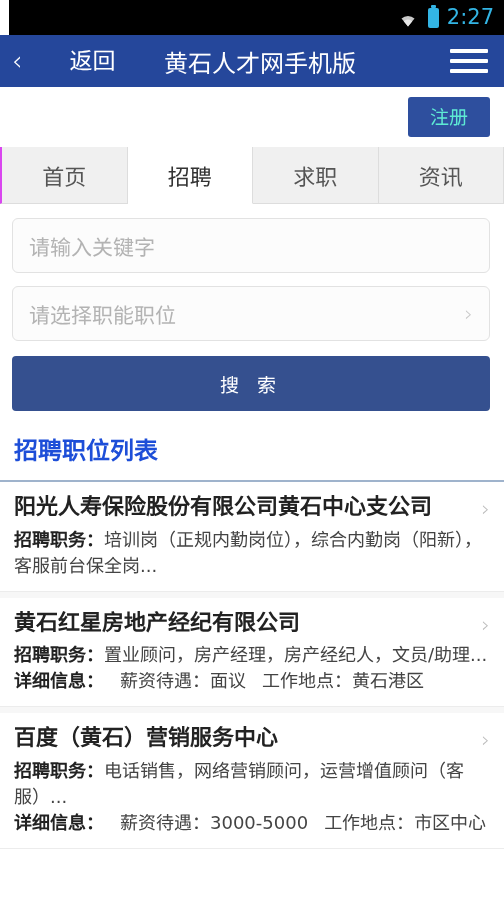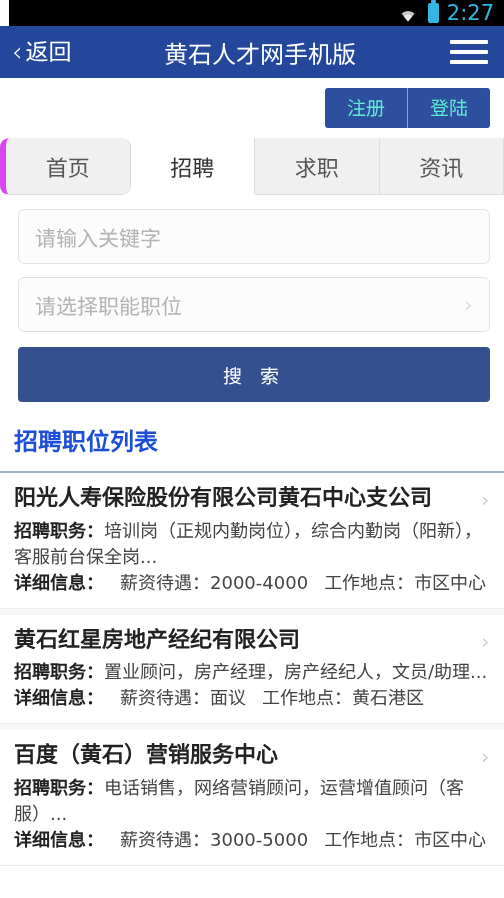--- a/index.html
+++ b/index.html
@@ -5,21 +5,21 @@
   * { margin:0; padding:0; box-sizing:border-box; }
   html, body {
     width:504px; height:898px;
     font-family:"DejaVu Sans","Liberation Sans",sans-serif;
     background:#ffffff;
     overflow:hidden;
   }
 
   
   .statusbar{
-    height:26px; background:#000000;
+    height:35px; background:#000000;
     display:flex; align-items:center; justify-content:flex-end;
     padding-right:10px; gap:8px;margin-left:9px;
   }
   .wifi-icon{ width:24px; height:18px; position:relative; display:block; }
   .battery-icon{ width:11px; height:20px; background:#33b5e5; border-radius:2px; position:relative; }
   .battery-icon::after{
     content:""; position:absolute; top:-3px; left:3px;
     width:5px; height:3px; background:#33b5e5; border-radius:1px;
   }
   .clock{ color:#33b5e5; font-size:21px; letter-spacing:0px; line-height:1; }
@@ -27,21 +27,21 @@
   
   .header{
     height:52px; background:#25479b;
     display:flex; align-items:center; position:relative;
   }
   .back-btn{
     display:flex; align-items:center; gap:3px;
     padding-left:12px; color:#ffffff; cursor:pointer;
   }
   .back-chevron{ font-size:26px; line-height:1; font-weight:300; }
-  .back-label{ font-size:23px; line-height:1; }
+  .back-label{ font-size:23px; line-height:1;margin-left:44px; }
   .header-title{
     position:absolute; left:16px; right:0; text-align:center;
     color:#ffffff; font-size:24px; pointer-events:none;
   }
   .menu-btn{
     margin-left:auto; margin-right:16px;
     width:38px; height:30px;
     display:flex; flex-direction:column; justify-content:space-between;
     padding:3px 0; cursor:pointer; z-index:2;
   }
@@ -64,25 +64,25 @@
 
   
   .tabs{ display:flex; height:57px; background:#ffffff; }
   .tab{
     flex:1; display:flex; align-items:center; justify-content:center;
     font-size:22px; color:#555555;
     background:#f0f0f0;
     border:1px solid #dddddd; border-top:none; border-left:none;
     cursor:pointer;
   }
-  .tab:first-child{ border-left:6px solid #d946ef;border-radius:9px; }
+  .tab:first-child{ border-left:2px solid #d946ef; }
   .tab.active{ background:#ffffff; color:#333333; border-bottom-color:#ffffff; }
 
   
-  .form-area{ padding:14px 14px 0 18px; background:#ffffff; }
+  .form-area{ padding:14px 14px 0 12px; background:#ffffff; }
   .field{
     height:55px; width:100%;
     border:1px solid #e2e2e2; border-radius:6px;
     background:#fcfcfc;
     display:flex; align-items:center;
     padding:0 16px; margin-bottom:13px;
     font-size:21px; color:#b3b3b3;
     cursor:text;
   }
   .field.select{ cursor:pointer; justify-content:space-between;gap:24px; }
@@ -146,21 +146,20 @@
   <div class="menu-btn">
     <span></span>
       <span></span>
       <span></span>
   </div>
 </div>
 
 <div class="auth-row">
   <div class="auth-group">
     <button class="auth-btn">注册</button>
-    <button class="auth-btn">登陆</button>
   </div>
 </div>
 
 <div class="tabs">
   <div class="tab">首页</div>
   <div class="tab active">招聘</div>
   <div class="tab">求职</div>
   <div class="tab">资讯</div>
 </div>
 
@@ -176,23 +175,20 @@
 <div class="list-heading">招聘职位列表</div>
 
 <div class="job-list">
 
   <div class="job-card">
     <span class="row-chev">›</span>
     <div class="job-title">阳光人寿保险股份有限公司黄石中心支公司</div>
     <div class="job-line">
       <span class="lbl">招聘职务：</span><span>培训岗（正规内勤岗位），综合内勤岗（阳新），客服前台保全岗...</span>
     </div>
-    <div class="job-line">
-      <span class="lbl">详细信息：</span><span class="gap"></span><span>薪资待遇：</span><span>2000-4000</span><span class="gap"></span><span>工作地点：</span><span>市区中心</span>
-    </div>
   </div>
 
   <div class="job-card">
     <span class="row-chev">›</span>
     <div class="job-title">黄石红星房地产经纪有限公司</div>
     <div class="job-line">
       <span class="lbl">招聘职务：</span><span>置业顾问，房产经理，房产经纪人，文员/助理...</span>
     </div>
     <div class="job-line">
       <span class="lbl">详细信息：</span><span class="gap"></span><span>薪资待遇：</span><span>面议</span><span class="gap"></span><span>工作地点：</span><span>黄石港区</span>

